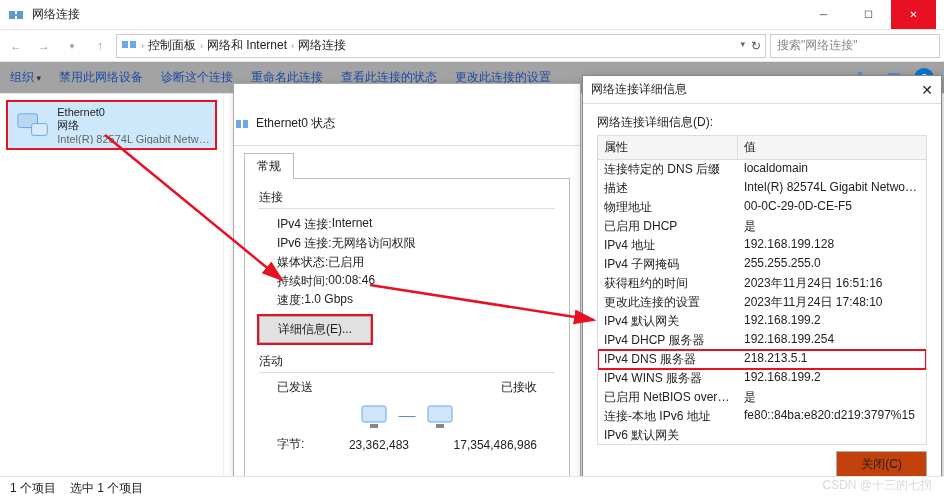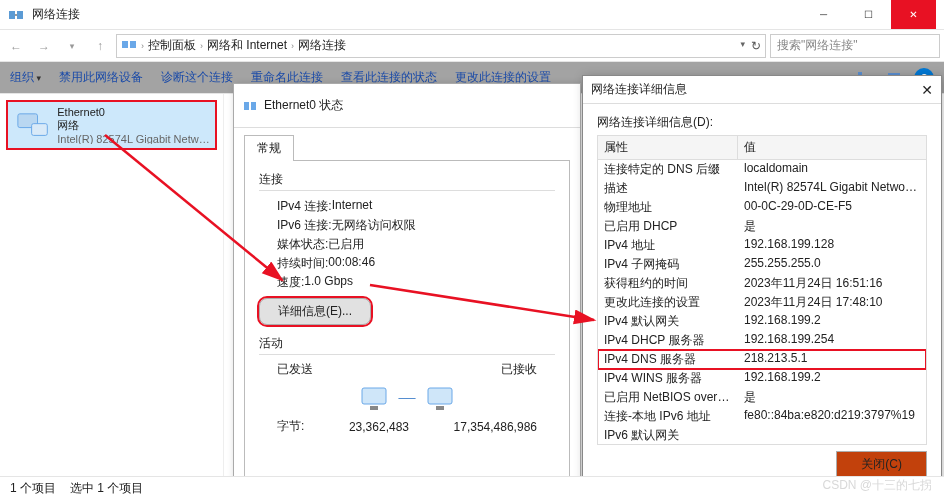--- a/index.html
+++ b/index.html
@@ -25,30 +25,30 @@
 
 .content { display: flex; height: calc(100% - 118px); }
 .leftpane { width: 224px; padding: 6px; border-right: 1px solid #eee; }
 .adapter { border: 2px solid #e81123; padding: 4px; display: flex; gap: 6px; height: 50px; background: #cde8fb; }
 .adapter .aicon { width: 40px; height: 38px; display:flex; align-items:center; justify-content:center; }
 .adapter .txt { display: flex; flex-direction: column; font-size: 11px; overflow: hidden; }
 .adapter .name { font-weight: normal; }
 .adapter .desc { color: #666; white-space: nowrap; text-overflow: ellipsis; overflow: hidden; }
 
 .status-dialog { position: absolute; left: 233px; top: 83px; width: 348px; height: 408px; background: #fff; border: 1px solid #aaa; box-shadow: 2px 2px 8px rgba(0,0,0,.2); }
-.dlg-title { height: 44px; display: flex; align-items: center; padding: 0 8px; font-size: 12px; border-bottom: 1px solid #ddd; }
+.dlg-title { height: 44px; display: flex; align-items: center; padding: 0 0; font-size: 12px; border-bottom: 1px solid #ddd; margin-top: 18px; }
 .dlg-title .dicon { width: 16px; height: 16px; margin-right: 6px; }
 .tab { display: inline-block; padding: 4px 12px; border: 1px solid #bbb; border-bottom: none; background: #fff; margin: 6px 0 0 10px; font-size: 12px; position: relative; top: 1px; }
 .tabpane { border: 1px solid #bbb; margin: 0 10px 0 10px; padding: 10px 14px; height: 332px; }
 .group { margin-bottom: 10px; }
 .group-title { border-bottom: 1px solid #ddd; padding-bottom: 2px; margin-bottom: 6px; font-size: 12px; }
 .row { display: flex; justify-content: flex-start; font-size: 12px; padding: 1px 0 1px 18px; }
 .row .v { text-align: right; }
 .details-btn { display: inline-block; padding: 4px 18px; border: 1px solid #adadad; background: #e1e1e1; font-size: 12px; margin-top: 6px; }
-.details-btn.hl { outline: 2px solid #e81123; border-radius: 8px; }
+.details-btn.hl { outline: 2px solid #e81123; }
 
 .activity { margin-top: 8px; }
 .act-row { display: flex; justify-content: space-between; align-items: center; font-size: 12px; padding: 0 18px; }
 .act-icons { display: flex; align-items: center; gap: 8px; padding: 6px 50px; justify-content: center; }
 .comp { width: 32px; height: 28px; }
 
 .btn-row { display: flex; gap: 10px; margin: 6px 10px 0 10px; }
 .sbtn { flex: 1; padding: 4px 0; border: 1px solid #adadad; background: #e1e1e1; font-size: 12px; display: flex; align-items: center; justify-content: center; gap: 4px; }
 .shield { width: 12px; height: 12px; }
 
@@ -303,21 +303,21 @@
           <div class="prow">
             <div class="c1">IPv4 WINS 服务器</div>
             <div class="c2">192.168.199.2</div>
           </div>
           <div class="prow">
             <div class="c1">已启用 NetBIOS over Tcpip</div>
             <div class="c2">是</div>
           </div>
           <div class="prow">
             <div class="c1">连接-本地 IPv6 地址</div>
-            <div class="c2">fe80::84ba:e820:d219:3797%19</div>
+            <div class="c2">fe80::84ba:e820:d219:3797%15</div>
           </div>
           <div class="prow">
             <div class="c1">IPv6 默认网关</div>
             <div class="c2"></div>
           </div>
         </div>
     </div>
     <span class="close-btn">关闭(C)</span>
   </div>
 </div>

